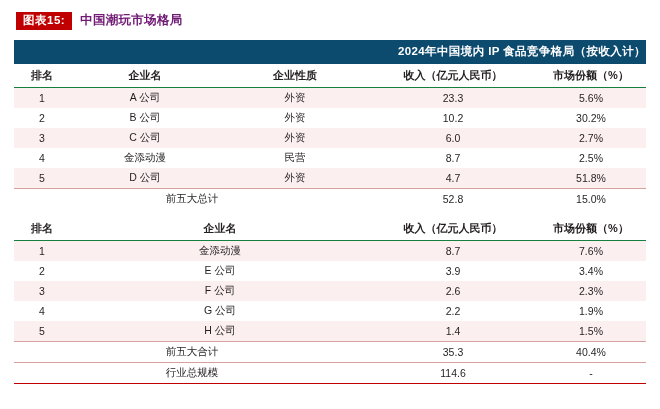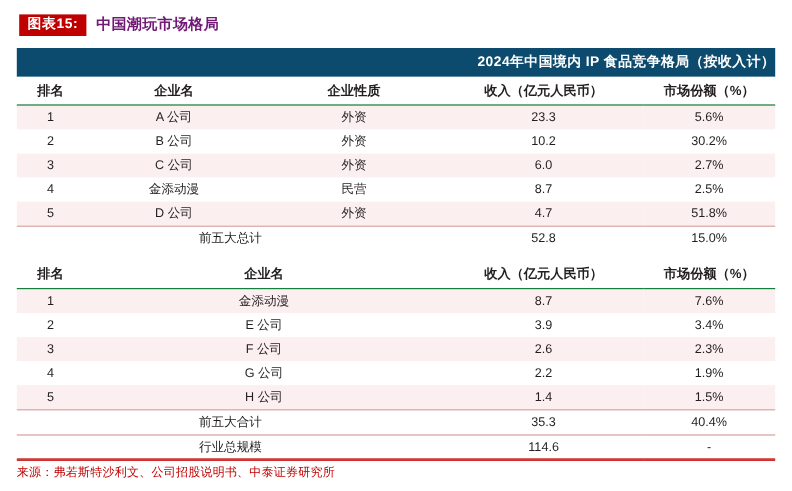--- a/index.html
+++ b/index.html
@@ -244,18 +244,14 @@
         <td>40.4%</td>
       </tr>
       <tr class="total last sum-sep">
         <td colspan="2" class="lbl span-mid">行业总规模</td>
         <td>114.6</td>
         <td>-</td>
       </tr>
     </tbody>
   </table>
 
-  <div class="footer">
-    <div class="footer-rule"></div>
-    <div class="footer-text">来源：弗若斯特沙利文、公司招股说明书、中泰证券研究所</div>
-  </div>
 
 </div>
 
 </body></html>

